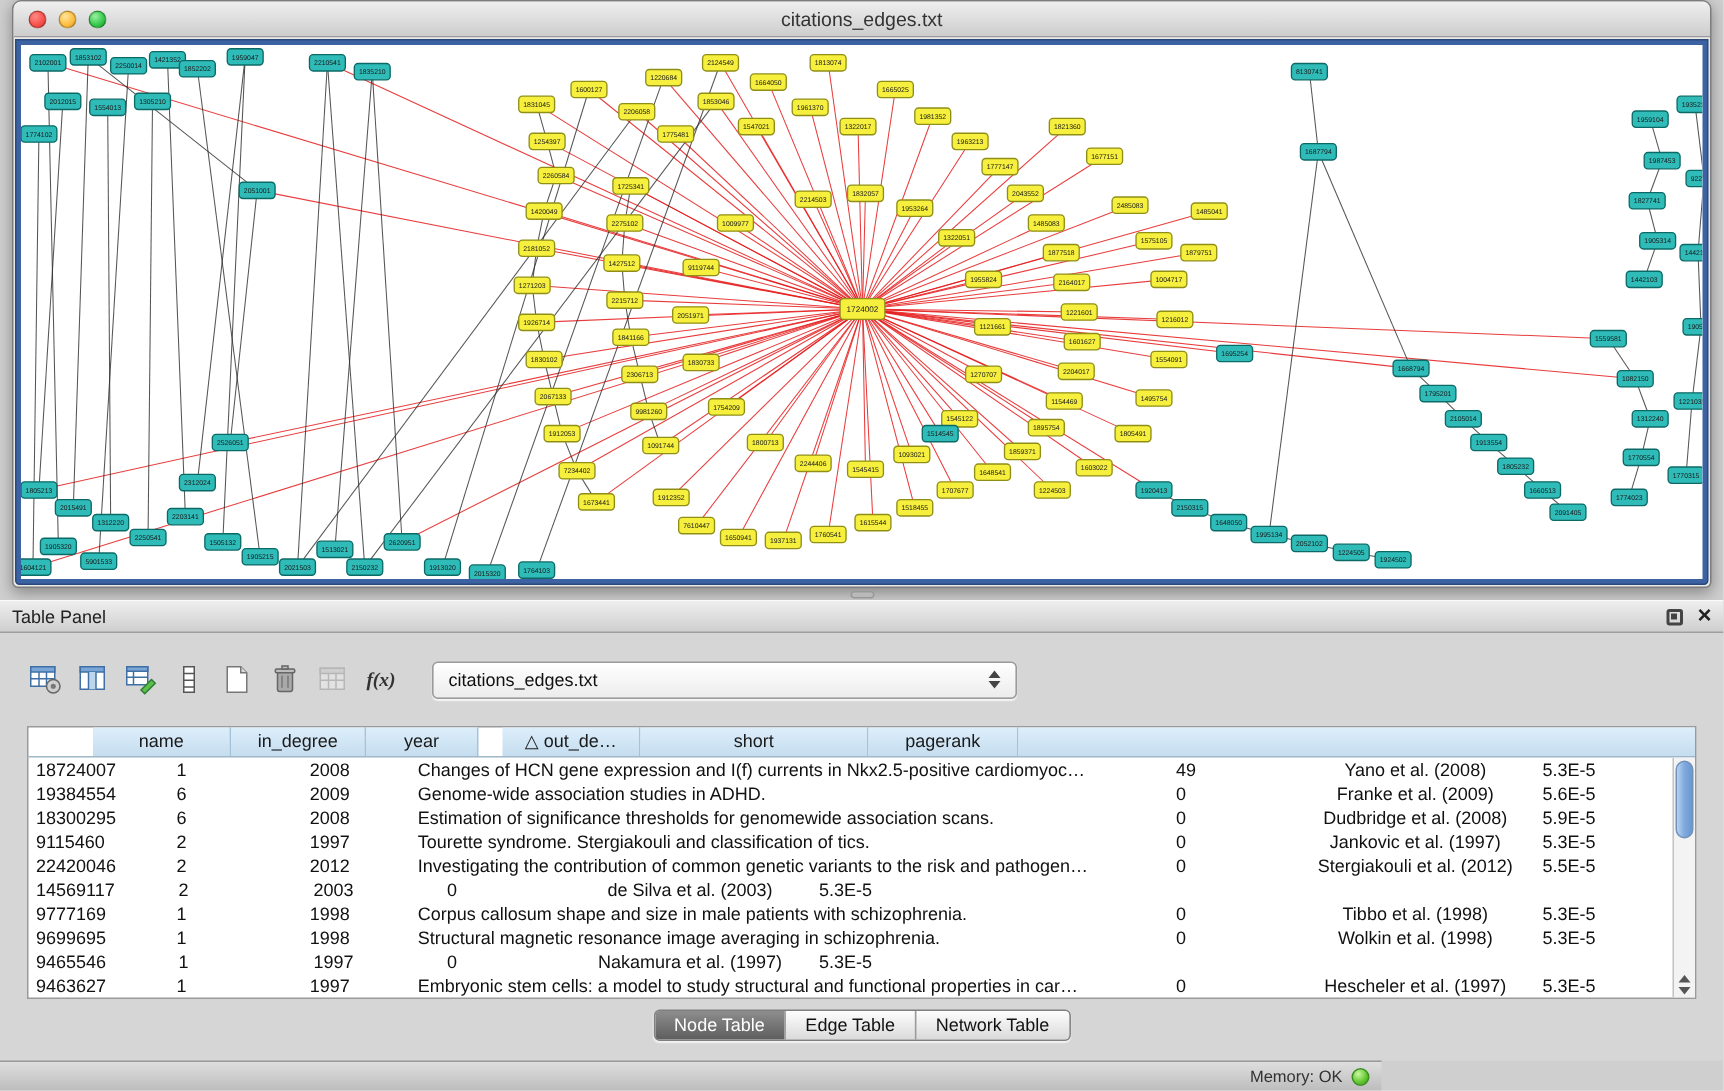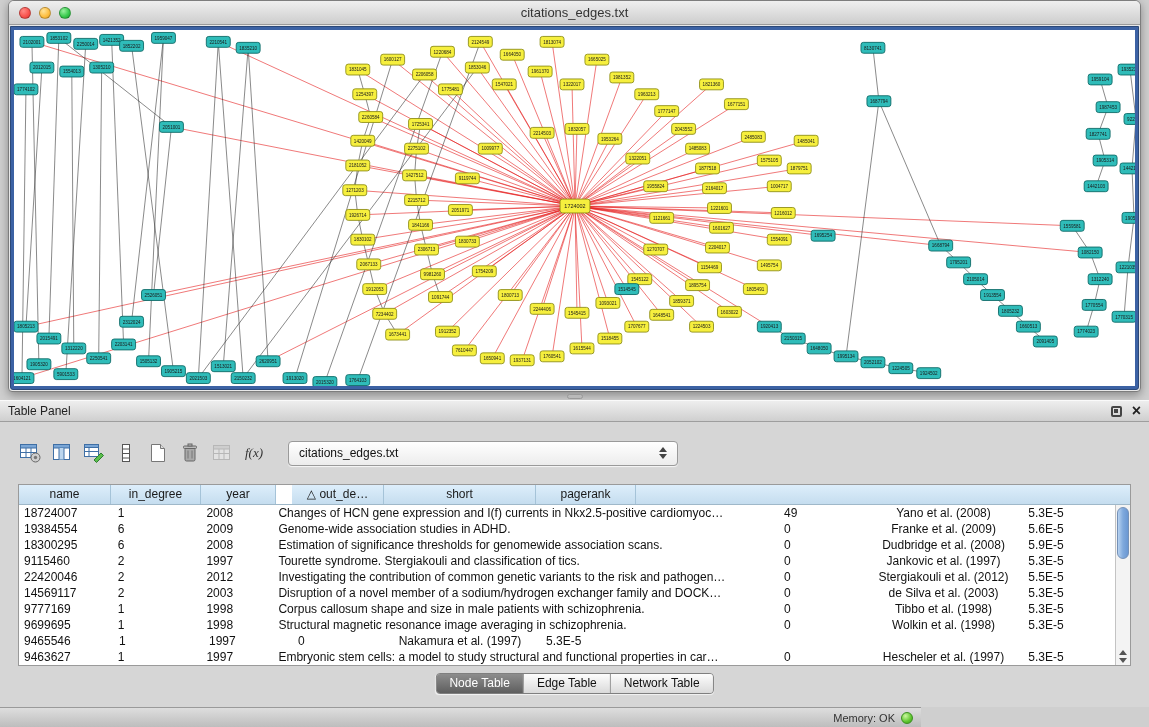--- a/index.html
+++ b/index.html
@@ -34,21 +34,21 @@
     border-top:1px solid #fafafa; border-bottom:1px solid #9e9e9e;
     display:flex; align-items:center; padding:0 8px; }
   .panel-title { font-size:12px; color:#222; }
   .panel-header-icons { margin-left:auto; display:flex; align-items:center; gap:10px; }
   .float-icon { width:11px; height:11px; border:2px solid #444; border-radius:2px; position:relative; }
   .float-icon::after { content:""; position:absolute; left:1px; top:1px; width:4px; height:4px; background:#444; }
   .close-icon { font-size:16px; font-weight:bold; color:#222; line-height:12px; cursor:default; }
 
   .toolbar { position:absolute; left:14px; top:38px; display:flex; align-items:center; }
   .tool-btn { width:32px; height:30px; display:flex; align-items:center; justify-content:center; border-radius:4px; }
-  .fx-text { font-style:italic; font-size:13px; color:#333; font-family:"Liberation Serif", serif; }
+  .fx-text { font-style:italic; font-size:13px; color:#333; font-family:"Liberation Serif", serif;font-weight:bold; }
   .dropdown { margin-left:18px; width:390px; height:25px; border:1px solid #9a9a9a; border-radius:4px;
     background:linear-gradient(#ffffff,#ececec); display:flex; align-items:center; padding:0 6px 0 10px;
     font-size:12px; color:#111; box-shadow:0 1px 1px rgba(255,255,255,.8); }
   .dropdown-value { flex:1; }
   .dropdown-arrows { display:flex; flex-direction:column; gap:2px; padding:0 4px; }
   .dropdown-arrows i { display:block; width:0; height:0; border-left:4px solid transparent; border-right:4px solid transparent; }
   .arr-up { border-bottom:5px solid #444; }
   .arr-down { border-top:5px solid #444; }
 
   
@@ -970,21 +970,21 @@
         <span class="dropdown-value">citations_edges.txt</span>
         <span class="dropdown-arrows">
           <i class="arr-up"></i>
           <i class="arr-down"></i>
         </span>
       </div>
     </div>
 
   <div class="table-wrap">
     <div class="thead">
-        <div class="th col0" style="padding-left: 0px;">name</div>
+        <div class="th col0" style="padding-left: 0px; margin-left: 43px;">name</div>
         <div class="th col1" style="padding-left: 0px;">in_degree</div>
         <div class="th col2" style="padding-left: 0px;">year</div>
         <div class="th col4" style="padding-left: 0px;">△ out_de…</div>
         <div class="th col5" style="padding-left: 0px;">short</div>
         <div class="th col6" style="padding-left: 0px;">pagerank</div>
         <div class="th filler"></div>
       </div>
     <div class="tbody-region">
       <div>
           <div class="trow">
@@ -1029,21 +1029,20 @@
             <div class="td col2">2012</div>
             <div class="td col3">Investigating the contribution of common genetic variants to the risk and pathogen…</div>
             <div class="td col4">0</div>
             <div class="td col5">Stergiakouli et al. (2012)</div>
             <div class="td col6">5.5E-5</div>
           </div>
           <div class="trow">
             <div class="td col0">14569117</div>
             <div class="td col1">2</div>
             <div class="td col2">2003</div>
-            <div class="td col3">Disruption of a novel member of a sodium/hydrogen exchanger family and DOCK…</div>
             <div class="td col4">0</div>
             <div class="td col5">de Silva et al. (2003)</div>
             <div class="td col6">5.3E-5</div>
           </div>
           <div class="trow">
             <div class="td col0">9777169</div>
             <div class="td col1">1</div>
             <div class="td col2">1998</div>
             <div class="td col3">Corpus callosum shape and size in male patients with schizophrenia.</div>
             <div class="td col4">0</div>

